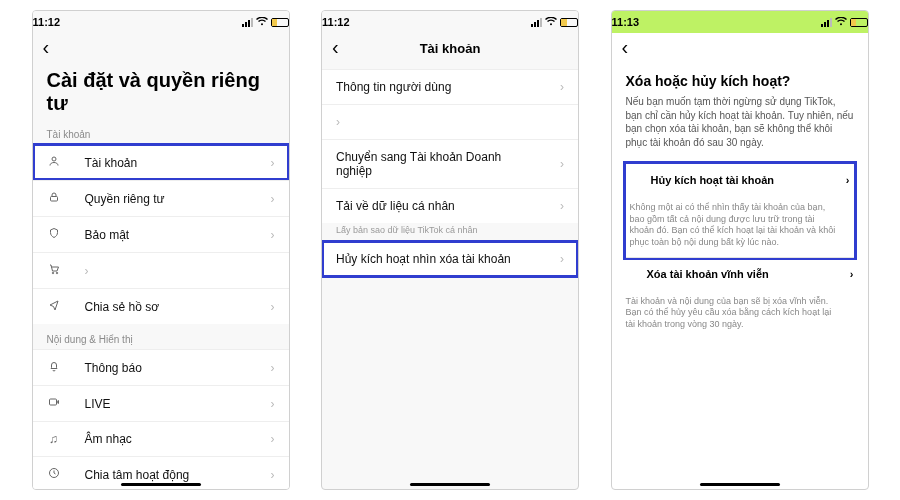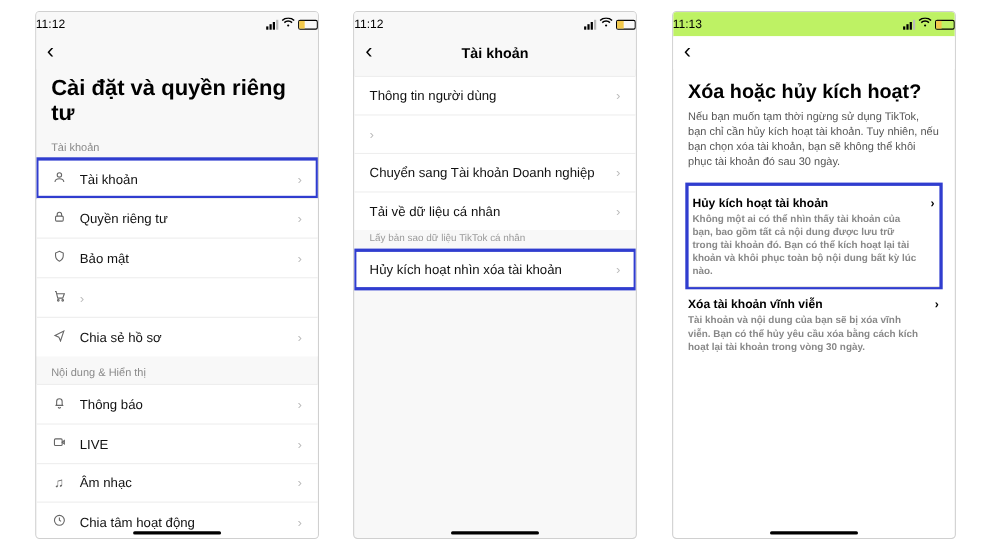--- a/index.html
+++ b/index.html
@@ -24,21 +24,21 @@
     overflow: hidden;
     position: relative;
   }
   .status-bar {
     height: 22px;
     display: flex;
     align-items: center;
     justify-content: space-between;
     padding: 0 0;
     font-size: 11px;
-    font-weight: 400;
+    font-weight: 700;
     color: #000;
     background: #f8f8f8;
   }
   .status-right { display: flex; align-items: center; gap: 3px; }
   .sig { display: inline-flex; gap: 1px; align-items: flex-end; }
   .sig i { width: 2px; background: #000; display: block; }
   .sig i:nth-child(1){height:3px}.sig i:nth-child(2){height:5px}.sig i:nth-child(3){height:7px}.sig i:nth-child(4){height:9px;background:#bbb}
   .wifi { font-size: 10px; }
   .batt { width: 18px; height: 9px; border: 1px solid #000; border-radius: 2px; position: relative; }
   .batt::after { content:""; position:absolute; right:-3px; top:2px; width:2px; height:4px; background:#000; border-radius:0 1px 1px 0;}
@@ -54,36 +54,36 @@
   .nav-title { font-size:13px; font-weight:600; }
   .screen-body { flex:1; overflow:hidden; }
   .big-title {
     padding: 6px 14px 10px; font-size:20px; font-weight:700; color:#000;
   }
   .section-label {
     padding: 4px 14px; font-size:10px; color:#8a8a8a;
   }
   .row {
     background:#fff; border-top:1px solid #eee; padding:10px 14px;
-    display:flex; align-items:center; gap:12px; font-size:12px; color:#111;
+    display:flex; align-items:center; gap:24px; font-size:12px; color:#111;
     position:relative; cursor:pointer;
   }
   .row:last-child { border-bottom:1px solid #eee; }
   .row .icon { width:14px; text-align:center; color:#666; font-size:12px; }
   .row .label { flex:1; }
   .row .chev { color:#bbb; font-size:12px; }
   .highlight { outline: 3px solid #303dcf; outline-offset:-2px; }
   .sub-note { padding: 2px 14px 6px; font-size:9px; color:#9a9a9a; background:#f8f8f8; }
   
   .page3 { padding: 10px 14px; }
-  .q-title { font-size:18px; font-weight:700; margin-bottom:6px; }
+  .q-title { font-size:14px; font-weight:700; margin-bottom:6px; }
   .q-desc { font-size:10px; color:#555; line-height:1.35; margin-bottom:16px; }
   .opt-block { border-top:1px solid #e4e4e4; padding:10px 0 8px; position:relative; cursor:pointer;}
-  .opt-title { font-size:11px; font-weight:600; display:flex; justify-content:space-between; align-items:center; }
-  .opt-desc { font-size:9px; color:#888; line-height:1.3; margin-top:3px; padding-right:12px;font-weight:bold;}
+  .opt-title { font-size:11px; font-weight:600; display:flex; justify-content:space-between; align-items:center;margin-left:21px; }
+  .opt-desc { font-size:9px; color:#888; line-height:1.3; margin-top:16px; padding-right:12px;}
   .opt-block.highlight { outline:3px solid #303dcf; outline-offset:0px; padding-left:4px; padding-right:4px; border-top:none; margin-top:-1px;}
   .home-ind {
     position:absolute; bottom:3px; left:50%; transform:translateX(-50%);
     width:80px; height:3px; background:#000; border-radius:3px;
   }
 </style>
 </head>
 <body>
 
 <div class="phone">

